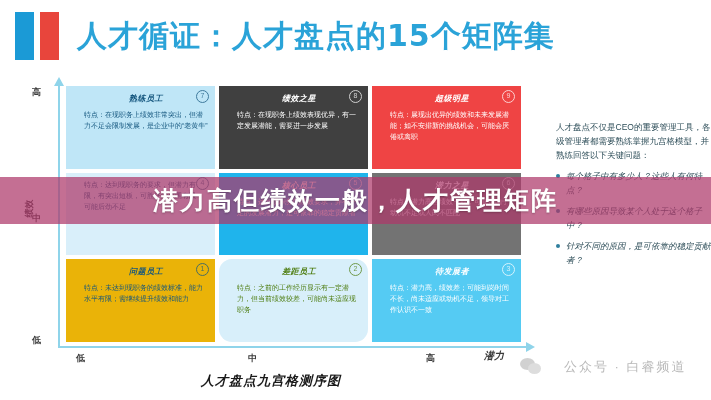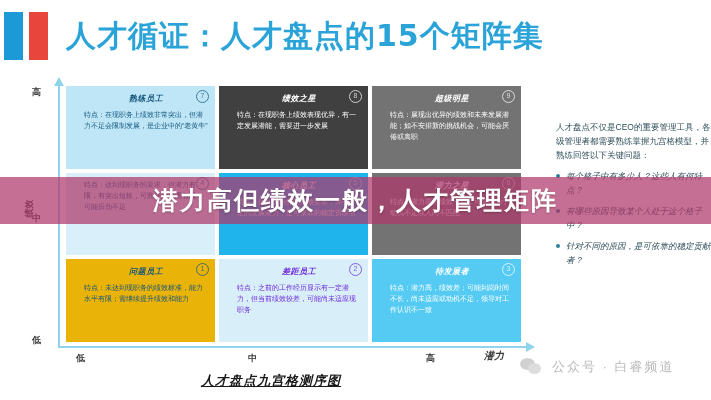--- a/index.html
+++ b/index.html
@@ -5,21 +5,21 @@
   html,body{margin:0;padding:0;}
   body{
     width:711px;height:400px;overflow:hidden;
     background:#ffffff;
     font-family:"Liberation Sans","DejaVu Sans",sans-serif;
     position:relative;
   }
   #root{position:relative;width:711px;height:400px;background:#fff;}
 
   
-  .header{position:absolute;left:4px;top:10px;height:52px;display:flex;align-items:center;}
+  .header{position:absolute;left:15px;top:10px;height:52px;display:flex;align-items:center;}
   .logo-bars{display:flex;gap:6px;margin-left:0px;}
   .bar{width:19px;height:48px;}
   .bar.blue{background:#1b9ad6;}
   .bar.red{background:#e8453c;}
   .title{
     margin-left:18px;
     font-size:30px;
     font-weight:700;
     color:#2aa3d8;
     letter-spacing:1px;
@@ -78,31 +78,31 @@
     font-size:7px;line-height:11px;
   }
   .cnum{
     position:absolute;right:6px;top:4px;width:11px;height:11px;border-radius:50%;
     border:1px solid currentColor;font-size:7px;line-height:10px;text-align:center;
     opacity:.75;
   }
   
   .c-l1{background:#bfe6f7;color:#14567e;}
   .c-l2{background:#404040;color:#ffffff;}
-  .c-l3{background:#737373;color:#ffffff;}
+  .c-l3{background:#ef4444;color:#ffffff;}
   .c-m1{background:#d9effa;color:#14567e;}
   .c-m2{background:#1fb4ec;color:#ffffff;}
   .c-m3{background:#737373;color:#ffffff;}
   .c-b1{background:#eab308;color:#14567e;}
-  .c-b2{background:#d8effa;color:#6d28d9;}
+  .c-b2{background:#d8effa;color:#4d7c0f;border-radius:13px;}
   .c-b3{background:#55cbf3;color:#ffffff;}
 
   .caption{
     position:absolute;left:36px;top:372px;width:470px;text-align:center;
-    font-size:13px;font-weight:700;font-style:italic;color:#1a1a1a;letter-spacing:1px;text-decoration:underline;
+    font-size:13px;font-weight:700;font-style:italic;color:#1a1a1a;letter-spacing:1px;
   }
 
   
   .side{position:absolute;left:556px;top:120px;width:160px;}
   .side p{margin:0 0 7px 0;font-size:8.5px;line-height:14px;color:#2f4f5a;}
   .side ul{margin:0;padding:0;list-style:none;font-style:italic;}
   .side li{
     position:relative;padding-left:10px;margin-bottom:7px;
     font-size:8.5px;line-height:14px;color:#2f4f5a;
   }
@@ -118,21 +118,21 @@
     display:flex;align-items:center;justify-content:center;
   }
   .overlay .otext{
     color:#ffffff;font-size:25px;font-weight:700;letter-spacing:2px;
     text-shadow:0 1px 2px rgba(0,0,0,.25);white-space:nowrap;
     font-family:"DejaVu Sans",sans-serif;
   }
 
   
   .footer{
-    position:absolute;left:520px;top:358px;display:flex;align-items:flex-end;gap:10px;
+    position:absolute;left:520px;top:358px;display:flex;align-items:flex-end;gap:22px;
   }
   .wechat{width:22px;height:18px;position:relative;opacity:.45;}
   .wechat .b1{
     position:absolute;left:0;top:0;width:15px;height:12px;border-radius:50%;
     background:#9a9a9a;
   }
   .wechat .b2{
     position:absolute;left:8px;top:5px;width:13px;height:11px;border-radius:50%;
     background:#b5b5b5;
   }

